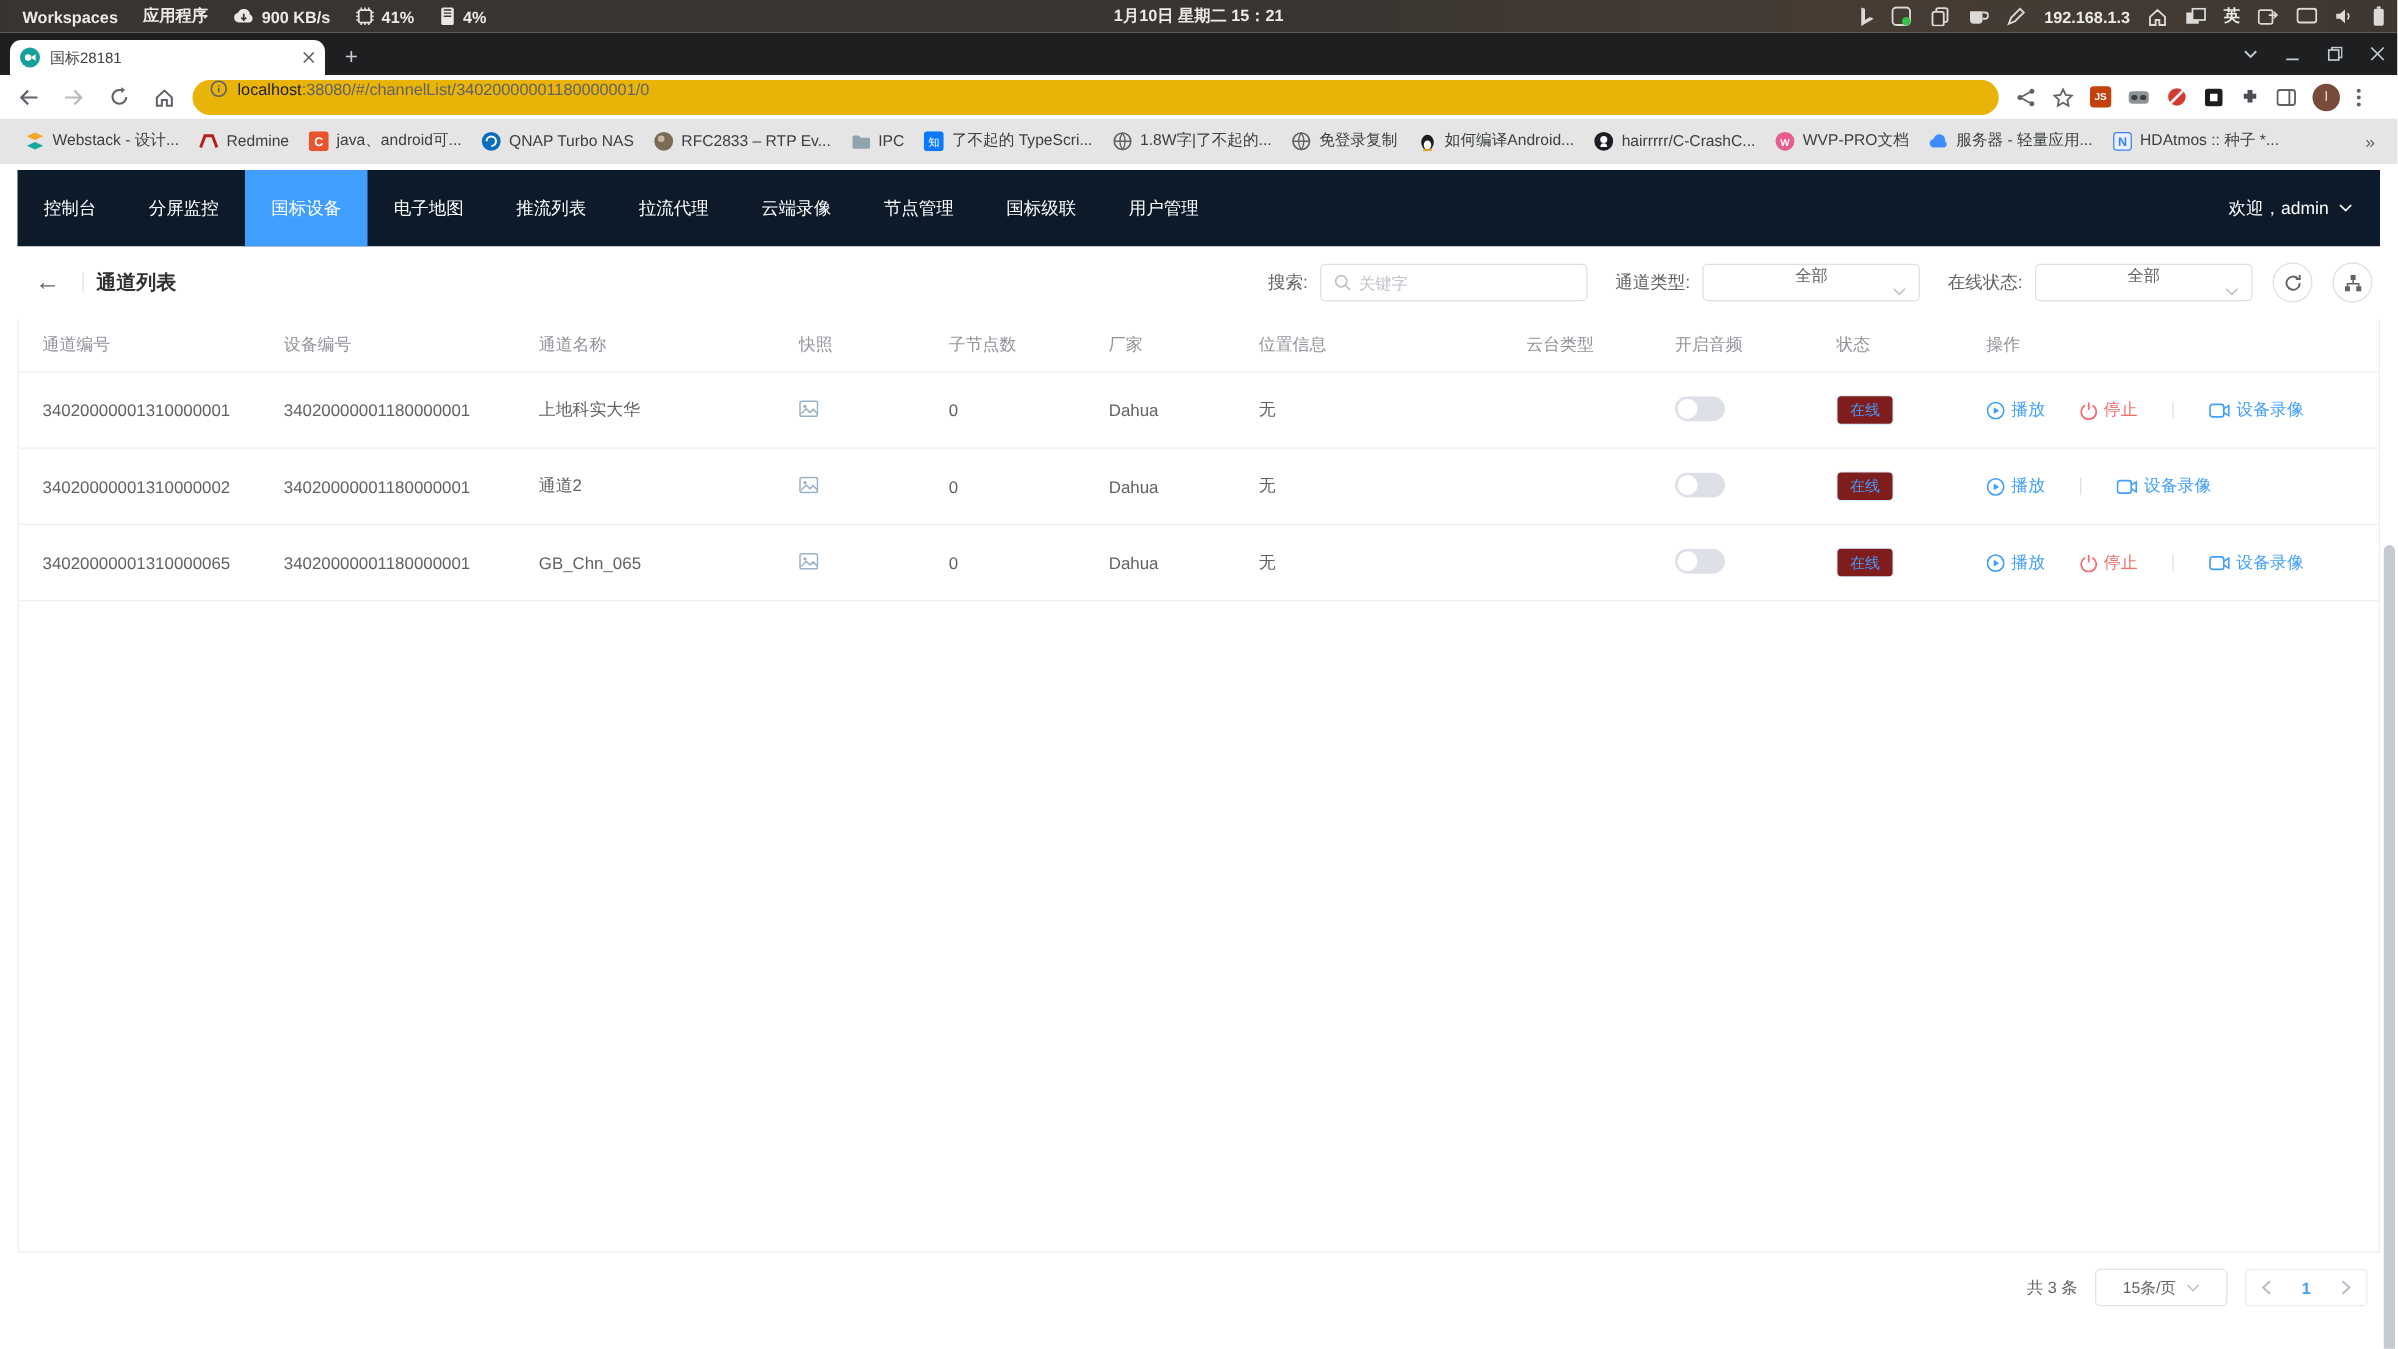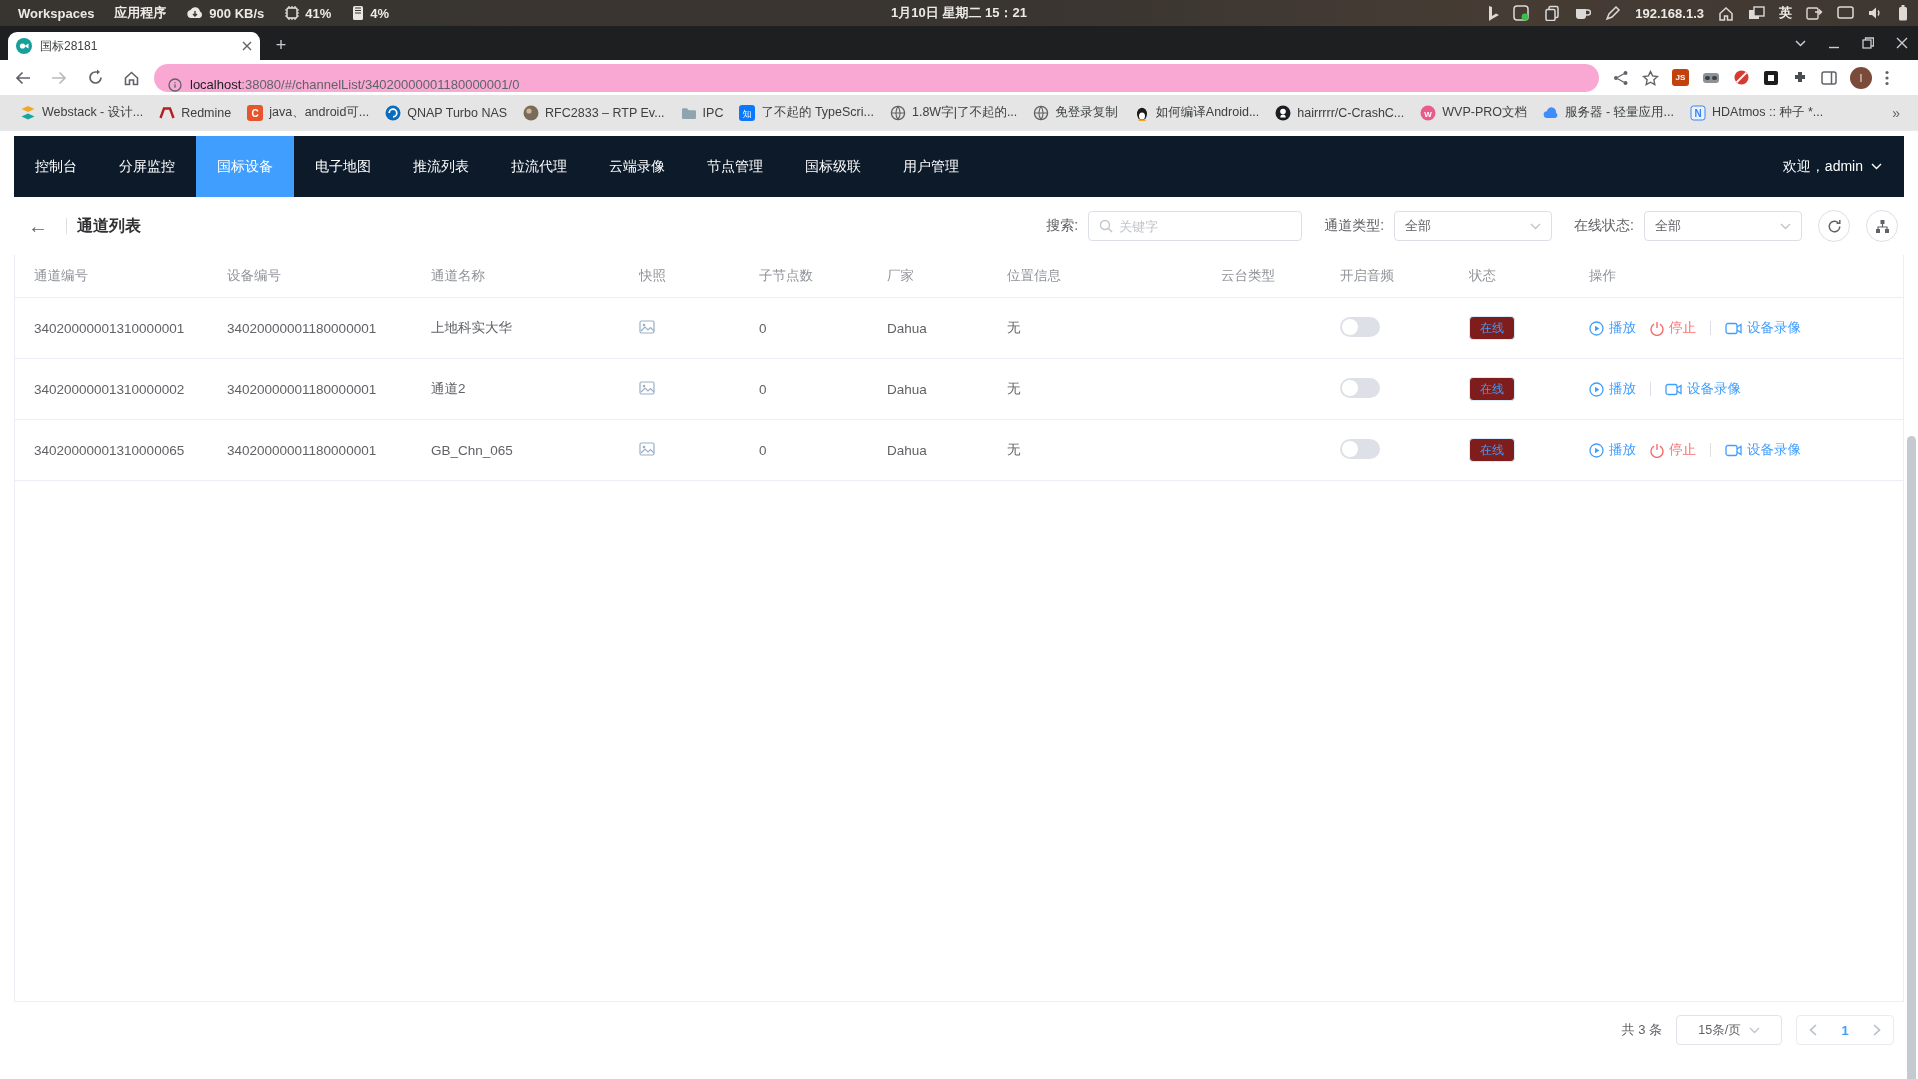--- a/index.html
+++ b/index.html
@@ -26,21 +26,21 @@
     display:flex; align-items:center; padding:0 8px; gap:8px;}
   .tab-title{font-size:12px; color:#3c4043; flex:1; white-space:nowrap; overflow:hidden;}
   .favicon{width:16px; height:16px; border-radius:50%; background:#17a09b; display:inline-flex; align-items:center; justify-content:center;}
   .newtab{width:26px; height:26px; margin:0 0 2px 8px; display:flex; align-items:center; justify-content:center; color:#c9ccd0; font-size:18px; border-radius:50%;}
   .winctl{position:absolute; right:10px; top:0; height:34px; display:flex; align-items:center; gap:22px; color:#c9ccd0;}
 
   
   .urlbar{height:35px; background:#fff; display:flex; align-items:center; padding:0 10px; gap:10px;}
   .navbtn{width:26px; height:26px; display:flex; align-items:center; justify-content:center; border-radius:50%; color:#5f6368;}
   .navbtn.disabled{color:#b8bbbe;}
-  .omnibox{flex:1; height:28px; background:#f9a8d4; border-radius:14px; display:flex; align-items:flex-end; padding:0 14px; gap:8px; font-size:13px; color:#5f6368; max-width:1445px;}
+  .omnibox{flex:1; height:28px; background:#eab308; border-radius:14px; display:flex; align-items:flex-start; padding:0 14px; gap:8px; font-size:13px; color:#5f6368; max-width:1445px;}
   .omnibox .host{color:#202124;}
   .url-right{display:flex; align-items:center; gap:13px; margin-left:4px;}
   .extchip{width:17px; height:17px; border-radius:3px; display:inline-flex; align-items:center; justify-content:center; font-size:8px; font-weight:bold; color:#fff;}
   .avatar{width:22px; height:22px; border-radius:50%; background:#7a4b3a; color:#f3e3d5; font-size:11px; display:inline-flex; align-items:center; justify-content:center;}
 
   
   .bmbar{height:36px; background:#e5e5e5; display:flex; align-items:center; padding:0 12px; gap:4px; border-bottom:1px solid #e6e8ea;}
   .bm{display:flex; align-items:center; gap:6px; font-size:12.5px; color:#3c4043; padding:4px 8px; border-radius:6px; white-space:nowrap;}
   .bm .bmico{width:16px; height:16px;}
   .bm-overflow{margin-left:auto; color:#5f6368; font-size:14px; padding:0 6px;}
@@ -54,36 +54,36 @@
 
   .toolbar{height:58px; display:flex; align-items:center; padding:0 6px;}
   .back-arrow{font-size:20px; color:#606266; padding:0 8px;}
   .t-divider{width:1px; height:16px; background:#dcdfe6; margin:0 10px;}
   .page-title{font-size:16px; font-weight:bold; color:#303133;}
   .filters{margin-left:auto; display:flex; align-items:center; gap:10px;}
   .flabel{font-size:14px; color:#606266; margin-left:12px;}
   .search-box{width:214px; height:30px; border:1px solid var(--ctl-border); border-radius:4px; display:flex; align-items:center; padding:0 10px; gap:6px;}
   .search-box input{border:none; outline:none; flex:1; font-size:13px; color:#606266; font-family:inherit; background:transparent;}
   .search-box input::placeholder{color:#c0c4cc;}
-  .select{width:158px; height:30px; border:1px solid var(--ctl-border); border-radius:4px; display:flex; align-items:center; padding:0 10px; font-size:13px; color:#606266;}
+  .select{width:174px; height:30px; border:1px solid var(--ctl-border); border-radius:4px; display:flex; align-items:center; padding:0 10px; font-size:13px; color:#606266;flex-direction:column;}
   .select .chev{margin-left:auto; color:#c0c4cc;}
   .roundbtn{width:32px; height:32px; border:1px solid var(--ctl-border); border-radius:50%; background:#fff; display:flex; align-items:center; justify-content:center; color:#606266; margin-left:6px;}
 
   
   .tablewrap{border:1px solid var(--border); border-top:none; height:747px; position:relative; overflow:hidden;}
   .trow{display:flex; align-items:center; border-bottom:1px solid var(--border);}
   .thead{height:43px; color:var(--txt-light); font-size:13.5px;}
   .tbody-row{height:61px; color:var(--txt); font-size:13.5px;}
   .cell{padding-right:10px; white-space:nowrap; overflow:hidden;}
   .cell:first-child{padding-left:19px;}
   .snap-ico{color:#9ab0c4;}
   .switch{width:40px; height:20px; border-radius:10px; background:#dde0e6; position:relative; display:inline-block;}
   .switch::after{content:""; position:absolute; left:2px; top:2px; width:16px; height:16px; border-radius:50%; background:#fff;}
   .tag{display:inline-block; height:24px; line-height:22px; padding:0 10px; font-size:12px; color:var(--accent); background:#7f1d1d; border:1px solid #d9ecff; border-radius:4px;}
-  .actions{display:flex; align-items:center; gap:14px;font-family:Liberation Serif, serif;}
+  .actions{display:flex; align-items:center; gap:28px;font-family:Liberation Serif, serif;}
   .actbtn{display:inline-flex; align-items:center; gap:5px; font-size:13.5px; color:var(--accent); cursor:pointer;}
   .actbtn.danger{color:var(--danger);}
   .act-divider{width:1px; height:14px; background:#dcdfe6;}
   .scrollthumb{position:absolute; right:2px; top:300px; width:9px; height:738px; border-radius:5px; background:#c5cad1;}
 
   
   .pagefoot{height:40px; margin-top:8px; display:flex; align-items:center; justify-content:flex-end; gap:14px; padding-right:10px;}
   .total{font-size:13px; color:#606266;}
   .psize{width:106px; height:30px; border:1px solid #e0e3e9; border-radius:4px; display:flex; align-items:center; justify-content:center; gap:8px; font-size:12.5px; color:#606266;}
   .pager{height:30px; border:1px solid #e8ebef; border-radius:4px; display:flex; align-items:center;}

